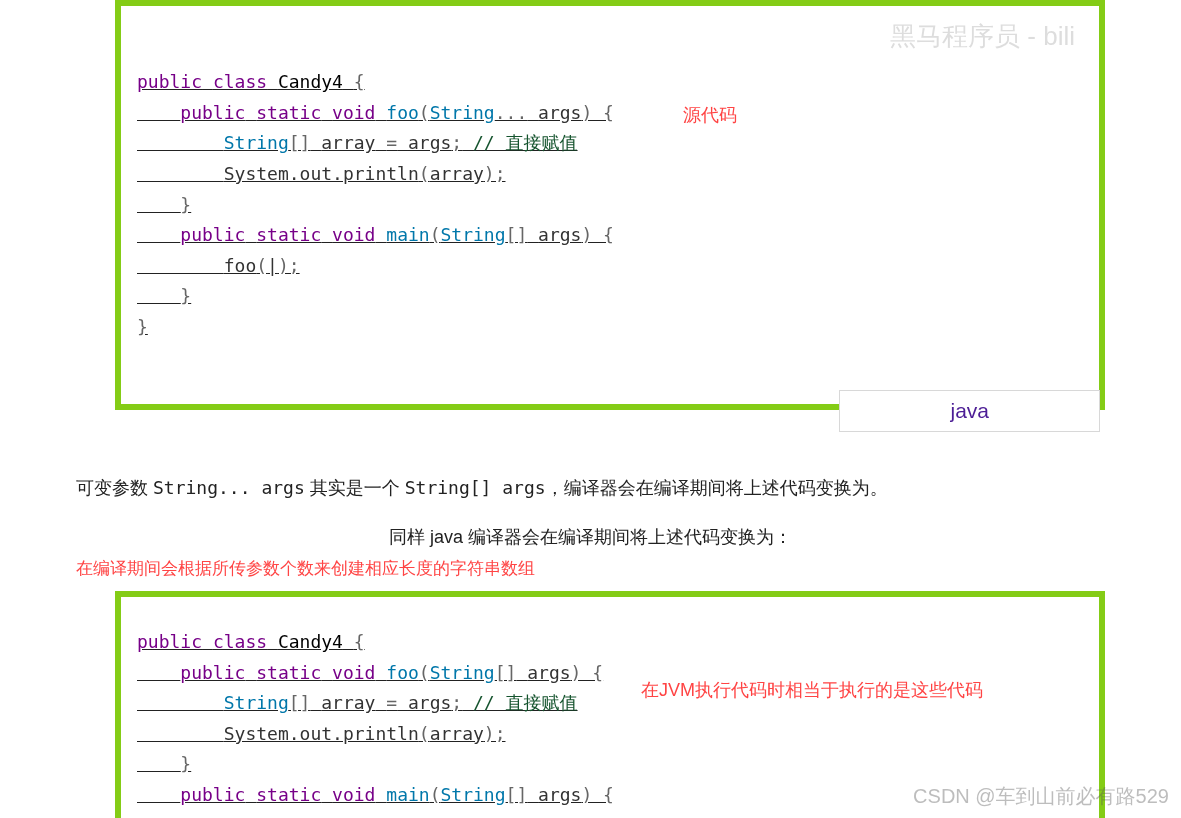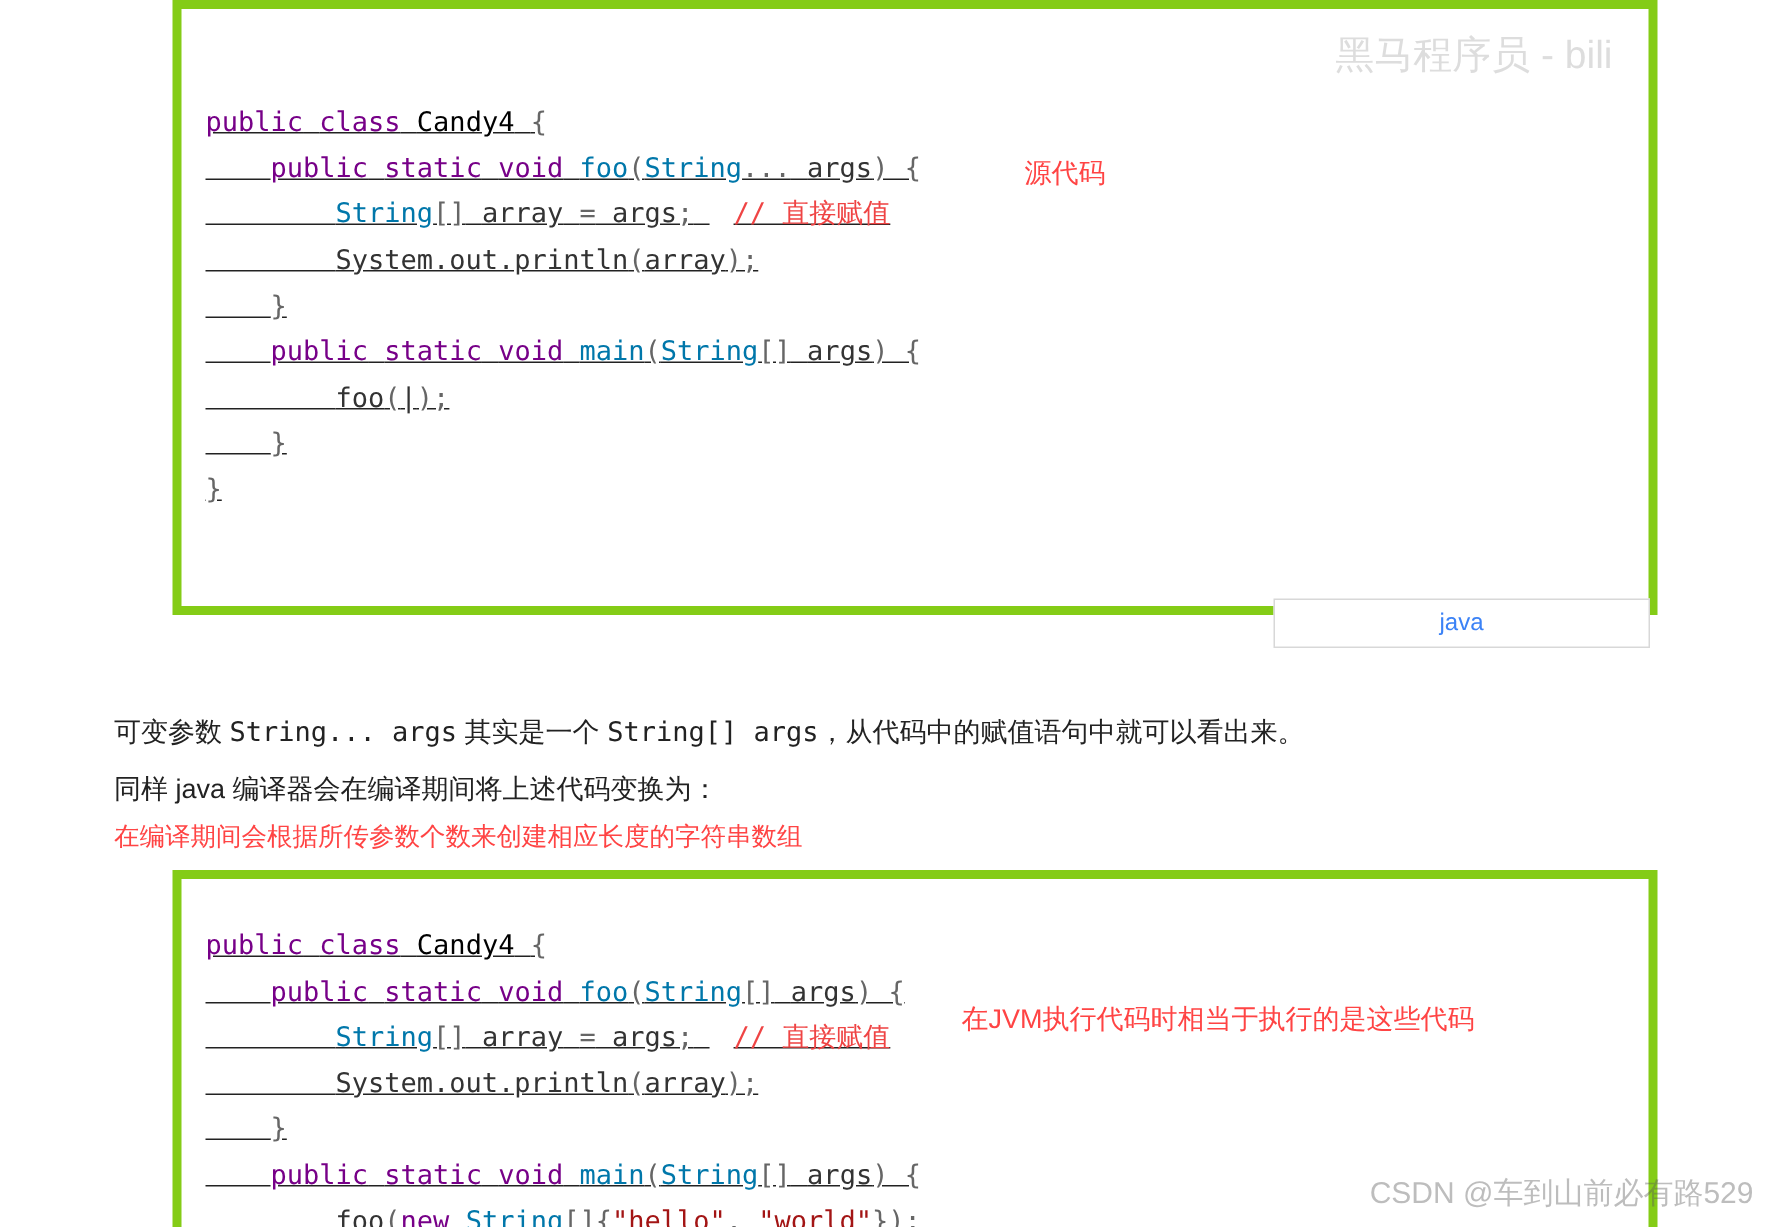--- a/index.html
+++ b/index.html
@@ -20,21 +20,21 @@
     font-family: "Consolas", "Menlo", monospace;
     font-size: 18px;
     line-height: 1.7;
     white-space: pre;
     text-decoration: underline;
   }
   .kw { color: #708; }
   .type { color: #07a; }
   .cls { color: #000000; }
   .str { color: #a31515; }
-  .cmt { color: #ef4444; margin-left: 16px; }
+  .cmt { color: #14532d; }
   .plain { color: #333; }
   .punct { color: #666; }
   .annotation {
     color: #f44;
     position: absolute;
     font-family: "Microsoft YaHei", sans-serif;
     font-size: 18px;
     white-space: nowrap;
   }
   .watermark-top {
@@ -48,22 +48,22 @@
     font-family: "Microsoft YaHei", sans-serif;
     white-space: nowrap;
   }
   .lang-badge {
     position: absolute;
     right: -1px;
     bottom: -28px;
     border: 1px solid #d8d8d8;
     background: #fff;
     padding: 2px 110px;
-    font-size: 16px;
-    color: #3b82f6;
+    font-size: 21px;
+    color: #4c1d95;
     font-family: sans-serif;
   }
   .para {
     margin: 16px 76px 4px 76px;
     font-size: 18px;
     color: #222;
   }
   .mono { font-family: "Consolas", "Menlo", monospace; }
   .red-para {
     color: #f44;
@@ -94,23 +94,23 @@
         <span class="plain">foo</span><span class="punct">(</span><span class="plain">|</span><span class="punct">);</span>
     <span class="punct">}</span>
 <span class="punct">}</span>
 <span class="annotation" style="top:94px; left:562px;">源代码</span>
 <span class="lang-badge">java</span>
 </div>
 
 <div class="gap"></div>
 
 <div class="para">
-  <span>可变参数 </span><span class="mono">String... args</span><span> 其实是一个 </span><span class="mono">String[] args</span><span>，从代码中的赋值语句中就可以看出来。</span>
+  <span>可变参数 </span><span class="mono">String... args</span><span> 其实是一个 </span><span class="mono">String[] args</span><span>，编译器会在编译期间将上述代码变换为。</span>
 </div>
-<div class="para" style="margin-top:8px;">同样 java 编译器会在编译期间将上述代码变换为：</div>
+<div class="para" style="margin-top:20px;text-align:center;">同样 java 编译器会在编译期间将上述代码变换为：</div>
 <div class="red-para">在编译期间会根据所传参数个数来创建相应长度的字符串数组</div>
 
 <div class="code-block">
 <span class="kw">public</span> <span class="kw">class</span> <span class="cls">Candy4</span> <span class="punct">{</span>
     <span class="kw">public</span> <span class="kw">static</span> <span class="kw">void</span> <span class="type">foo</span><span class="punct">(</span><span class="type">String</span><span class="punct">[]</span> <span class="plain">args</span><span class="punct">) {</span>
         <span class="type">String</span><span class="punct">[]</span> <span class="plain">array</span> <span class="punct">=</span> <span class="plain">args</span><span class="punct">;</span> <span class="cmt">// 直接赋值</span>
         <span class="plain">System.out.println</span><span class="punct">(</span><span class="plain">array</span><span class="punct">);</span>
     <span class="punct">}</span>
     <span class="kw">public</span> <span class="kw">static</span> <span class="kw">void</span> <span class="type">main</span><span class="punct">(</span><span class="type">String</span><span class="punct">[]</span> <span class="plain">args</span><span class="punct">) {</span>
         <span class="plain">foo</span><span class="punct">(</span><span class="kw">new</span> <span class="type">String</span><span class="punct">[]{</span><span class="str">"hello"</span><span class="punct">,</span> <span class="str">"world"</span><span class="punct">});</span>

